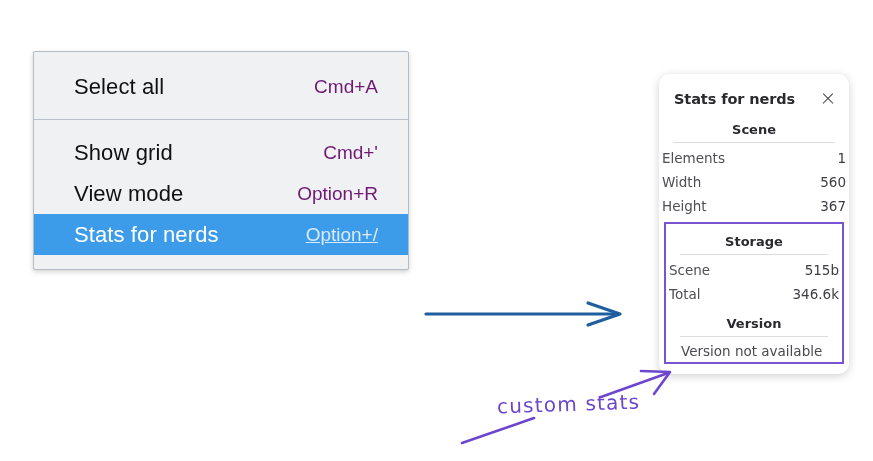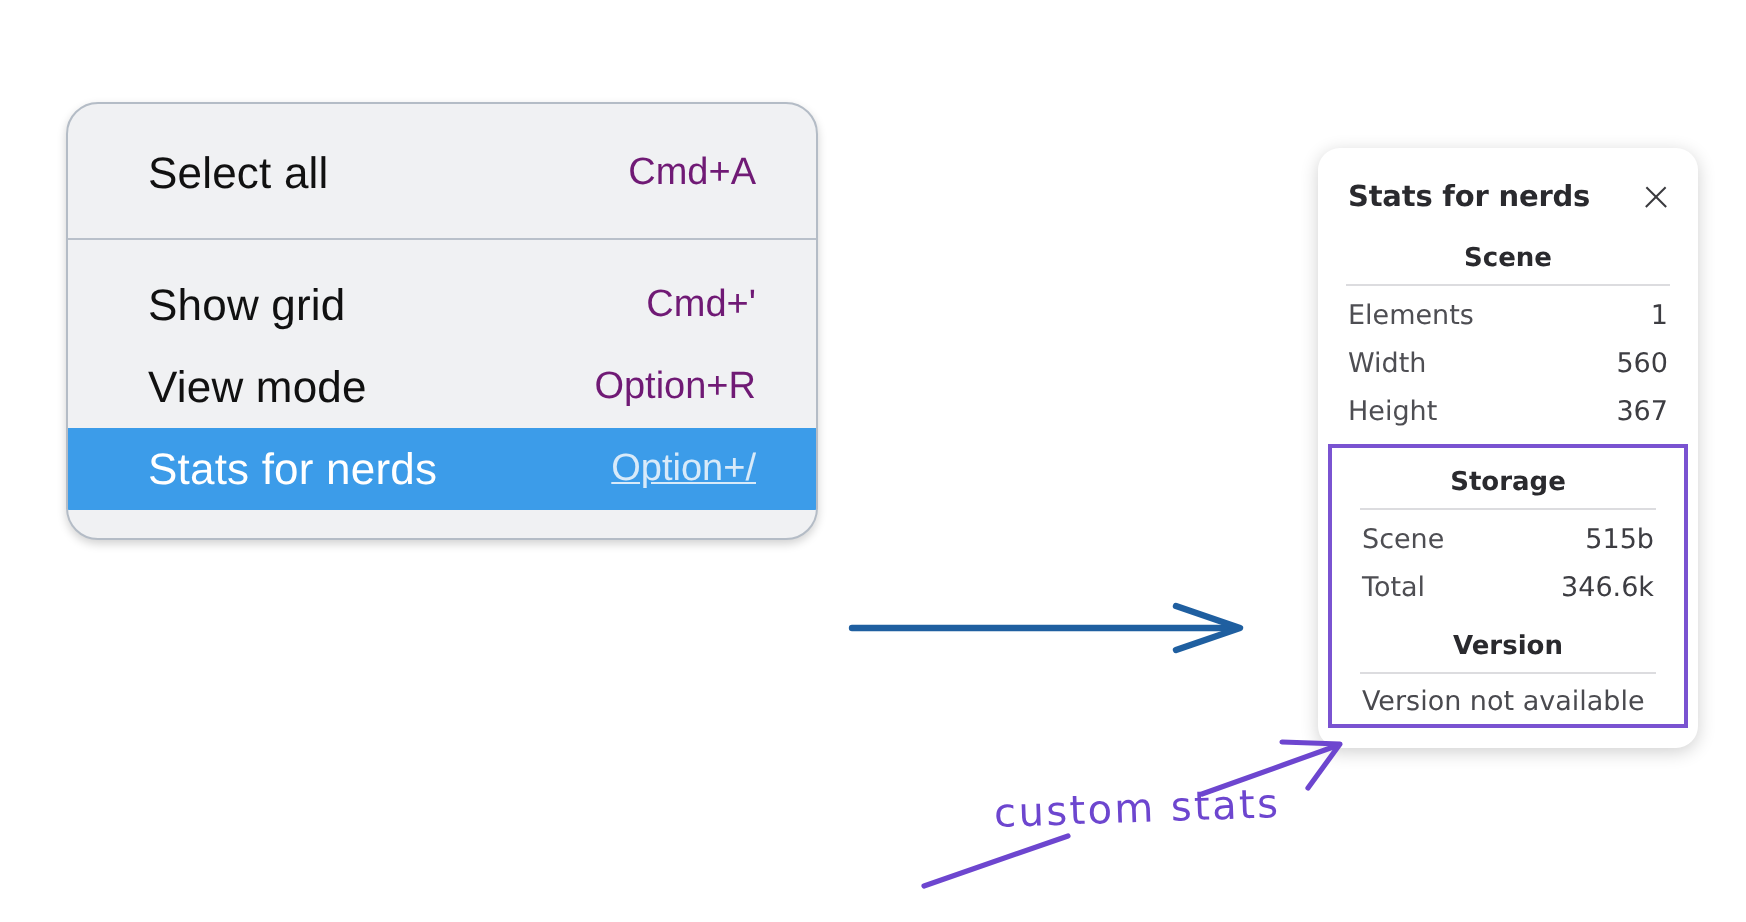--- a/index.html
+++ b/index.html
@@ -12,21 +12,21 @@
   }
   .stage{position:absolute;inset:0;}
 
   
   .ctx-menu{
     position:absolute;
     left:33px; top:51px;
     width:374px;
     background:#f0f1f3;
     border:1px solid #b4bcc6;
-    border-radius:16px;
+    border-radius:2px;
     box-shadow:0 2px 5px rgba(0,0,0,.18);
     overflow:hidden;
   }
   .ctx-group{padding:6px 0;}
   .ctx-group.first{padding:14px 0 12px 0;}
   .ctx-group.second{padding:12px 0 14px 0;}
   .ctx-divider{height:1px;background:#b9c0ca;}
   .ctx-item{
     display:flex;align-items:center;justify-content:space-between;
     height:41px;
@@ -86,21 +86,21 @@
     font-size:13px;
     font-weight:bold;
     color:#2a2a2e;
     padding:10px 0 5px 0;
   }
   .sec-rule{
     height:1px;background:#dcdcdf;margin:0 14px 3px 14px;
   }
   .stat-row{
     display:flex;justify-content:space-between;align-items:center;
-    padding:2px 15px;
+    padding:2px 3px;
     font-size:13.5px;
     color:#4a4a4f;
     line-height:20px;
   }
   .stat-row .k{color:#4e4e53;}
   .stat-row .v{color:#3d3d42;}
   .plain-row{
     padding:3px 15px 1px 15px;
     font-size:13.5px;
     color:#4a4a4f;

